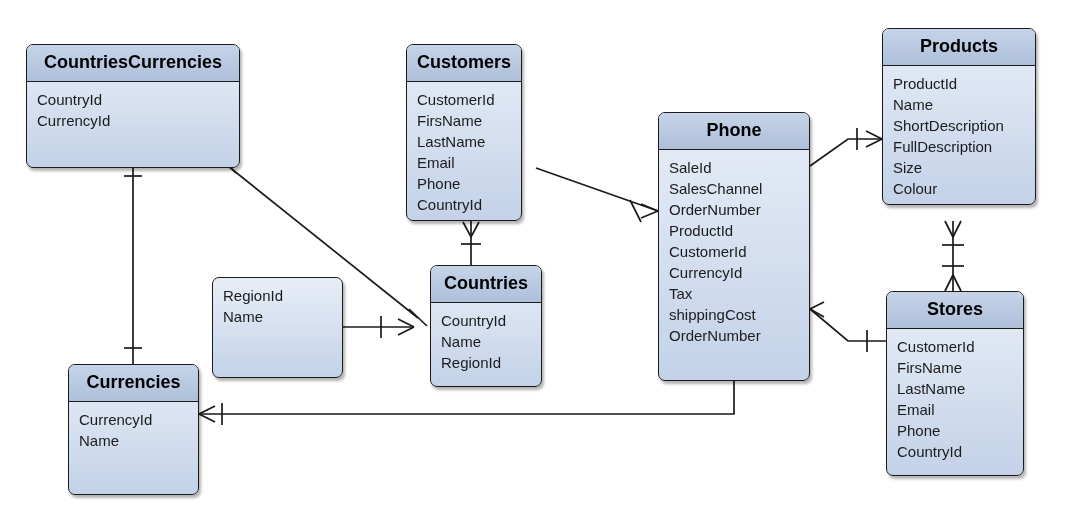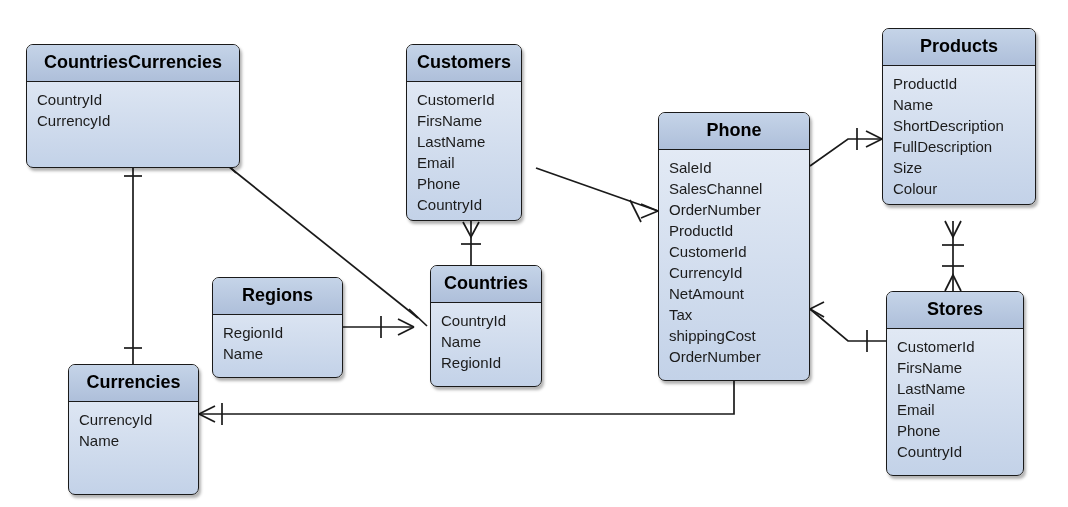--- a/index.html
+++ b/index.html
@@ -147,29 +147,27 @@
 
   <div class="entity" style="left:658px;top:112px;width:152px;height:269px;">
     <div class="entity-header">Phone</div>
     <div class="entity-body">
       <div class="attr">SaleId</div>
       <div class="attr">SalesChannel</div>
       <div class="attr">OrderNumber</div>
       <div class="attr">ProductId</div>
       <div class="attr">CustomerId</div>
       <div class="attr">CurrencyId</div>
-      <div class="attr">NetAmount</div>
       <div class="attr">Tax</div>
       <div class="attr">shippingCost</div>
       <div class="attr">OrderNumber</div>
     </div>
   </div>
 
   <div class="entity" style="left:212px;top:277px;width:131px;height:101px;">
-    <div class="entity-header">Regions</div>
     <div class="entity-body">
       <div class="attr">RegionId</div>
       <div class="attr">Name</div>
     </div>
   </div>
 
   <div class="entity" style="left:430px;top:265px;width:112px;height:122px;">
     <div class="entity-header">Countries</div>
     <div class="entity-body">
       <div class="attr">CountryId</div>

